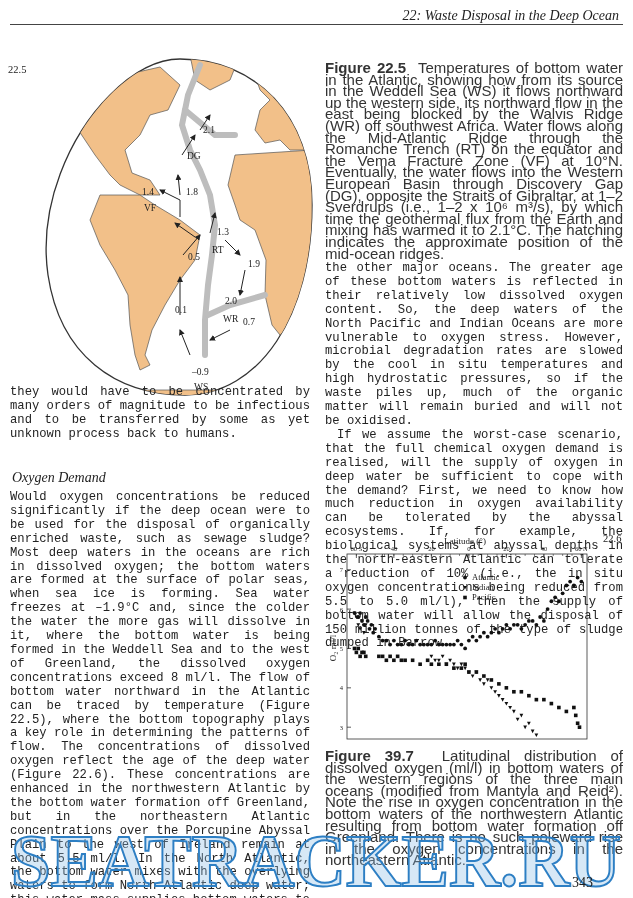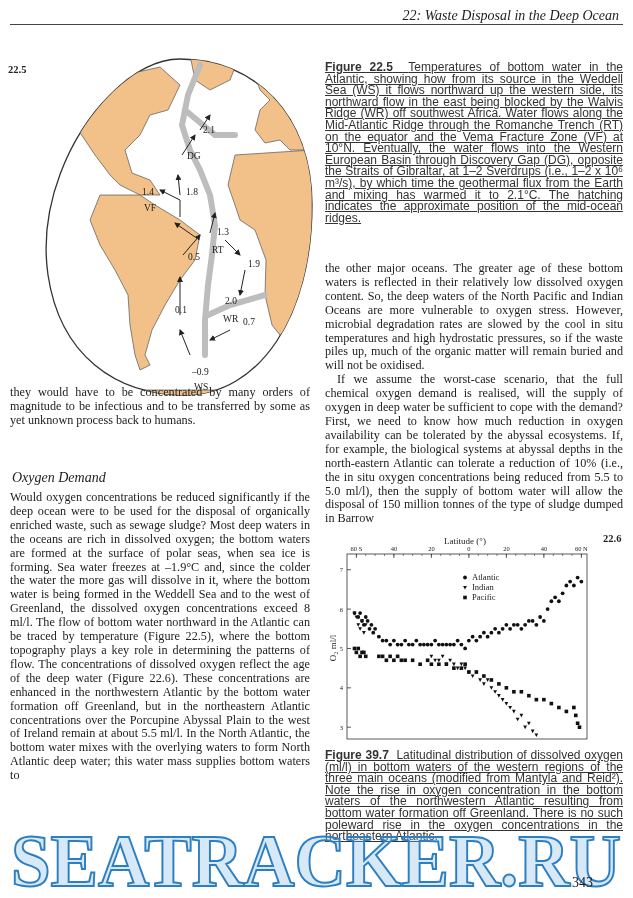--- a/index.html
+++ b/index.html
@@ -1,22 +1,22 @@
 <!DOCTYPE html>
 <html><head>
 <meta charset="utf-8">
 <style>
   html,body{margin:0;padding:0;background:#fff;}
   body{width:633px;height:898px;position:relative;overflow:hidden;font-family:"Liberation Serif",serif;color:#222;}
   .running-head{position:absolute;top:8px;right:14px;font-style:italic;font-size:14px;}
   .head-rule{position:absolute;top:24px;left:10px;right:10px;height:0;border-top:1px solid #444;}
-  .fig-num{position:absolute;font-weight:bold;font-size:10.5px;text-align:right;}
-  .caption{position:absolute;font-family:"Liberation Sans",sans-serif;font-size:12px;line-height:11.6px;text-align:justify;color:#333;text-decoration:underline;}
+  .fig-num{position:absolute;font-weight:normal;font-size:10.5px;text-align:right;}
+  .caption{position:absolute;font-family:"Liberation Sans",sans-serif;font-size:15px;line-height:11.6px;text-align:justify;color:#333;}
   .caption b{font-weight:bold;}
-  .body-text{position:absolute;font-size:12.2px;line-height:13.9px;text-align:justify;color:#222;}
+  .body-text{position:absolute;font-size:12.2px;line-height:13.9px;text-align:justify;color:#222;font-family:Liberation Mono, monospace;}
   .body-text p{margin:0;}
   .indent{text-indent:12px;}
   h2.section{position:absolute;margin:2px;font-style:italic;font-weight:normal;font-size:14px;}
   svg text{font-family:"Liberation Serif",serif;}
   .watermark{position:absolute;left:0;top:808px;width:633px;height:90px;}
   .page-num{position:absolute;right:40px;top:852px;font-size:14px;margin-top:23px;}
 </style>
 </head>
 <body>
 

